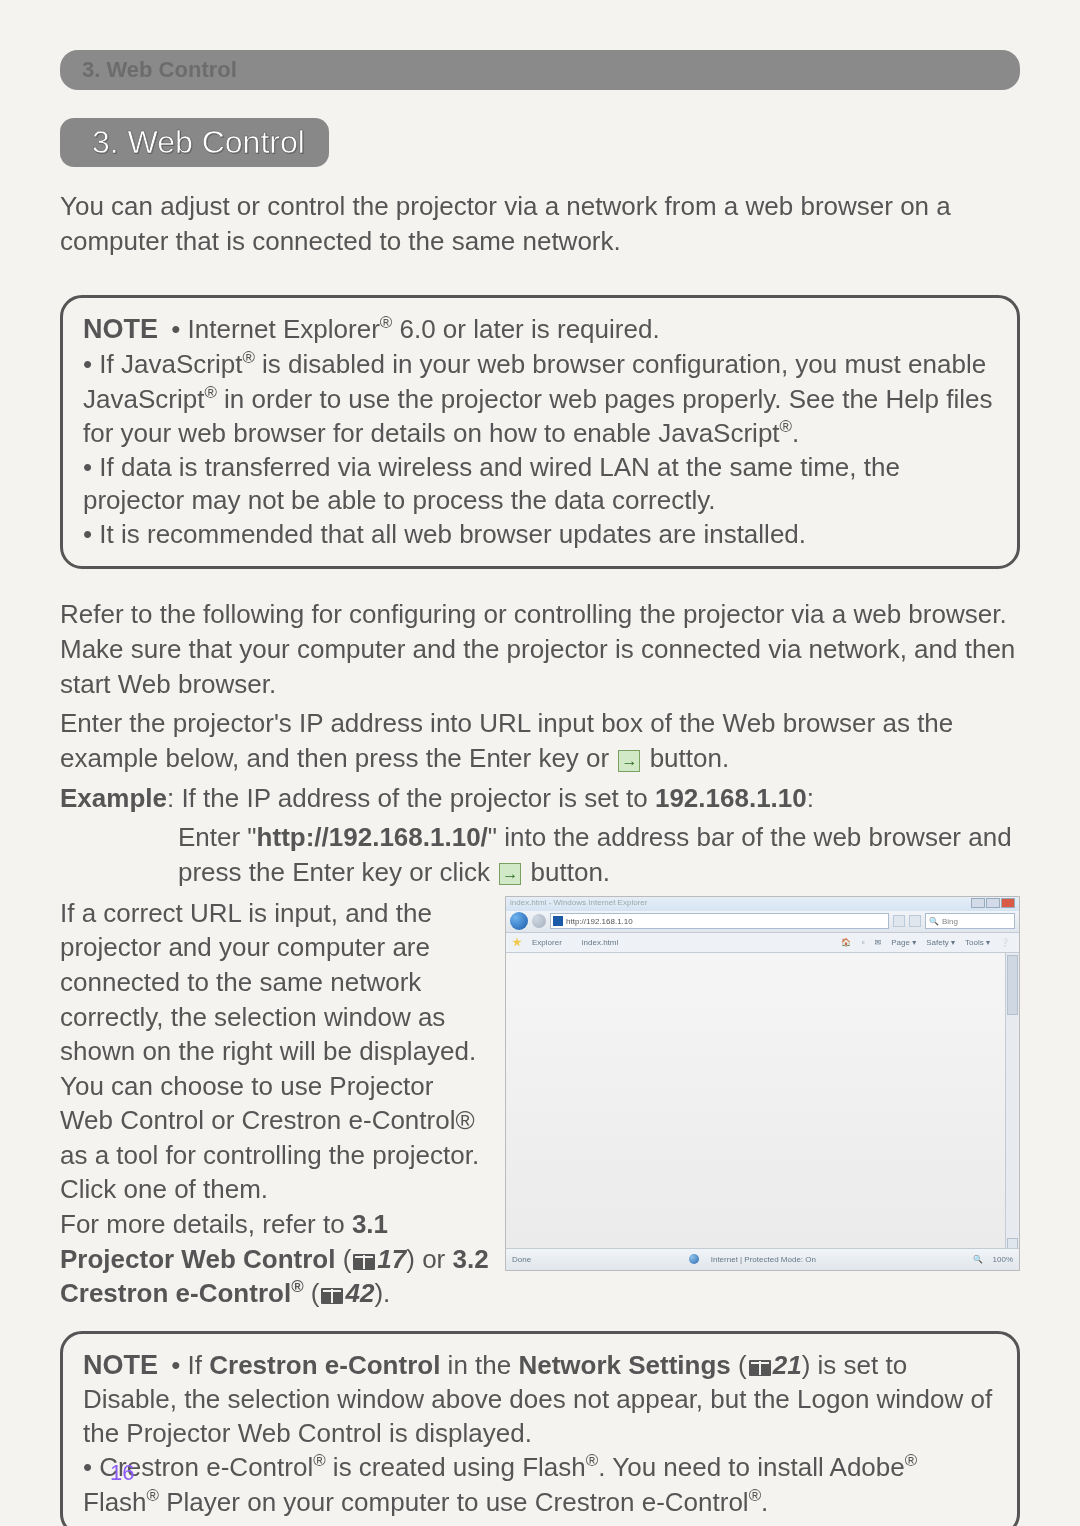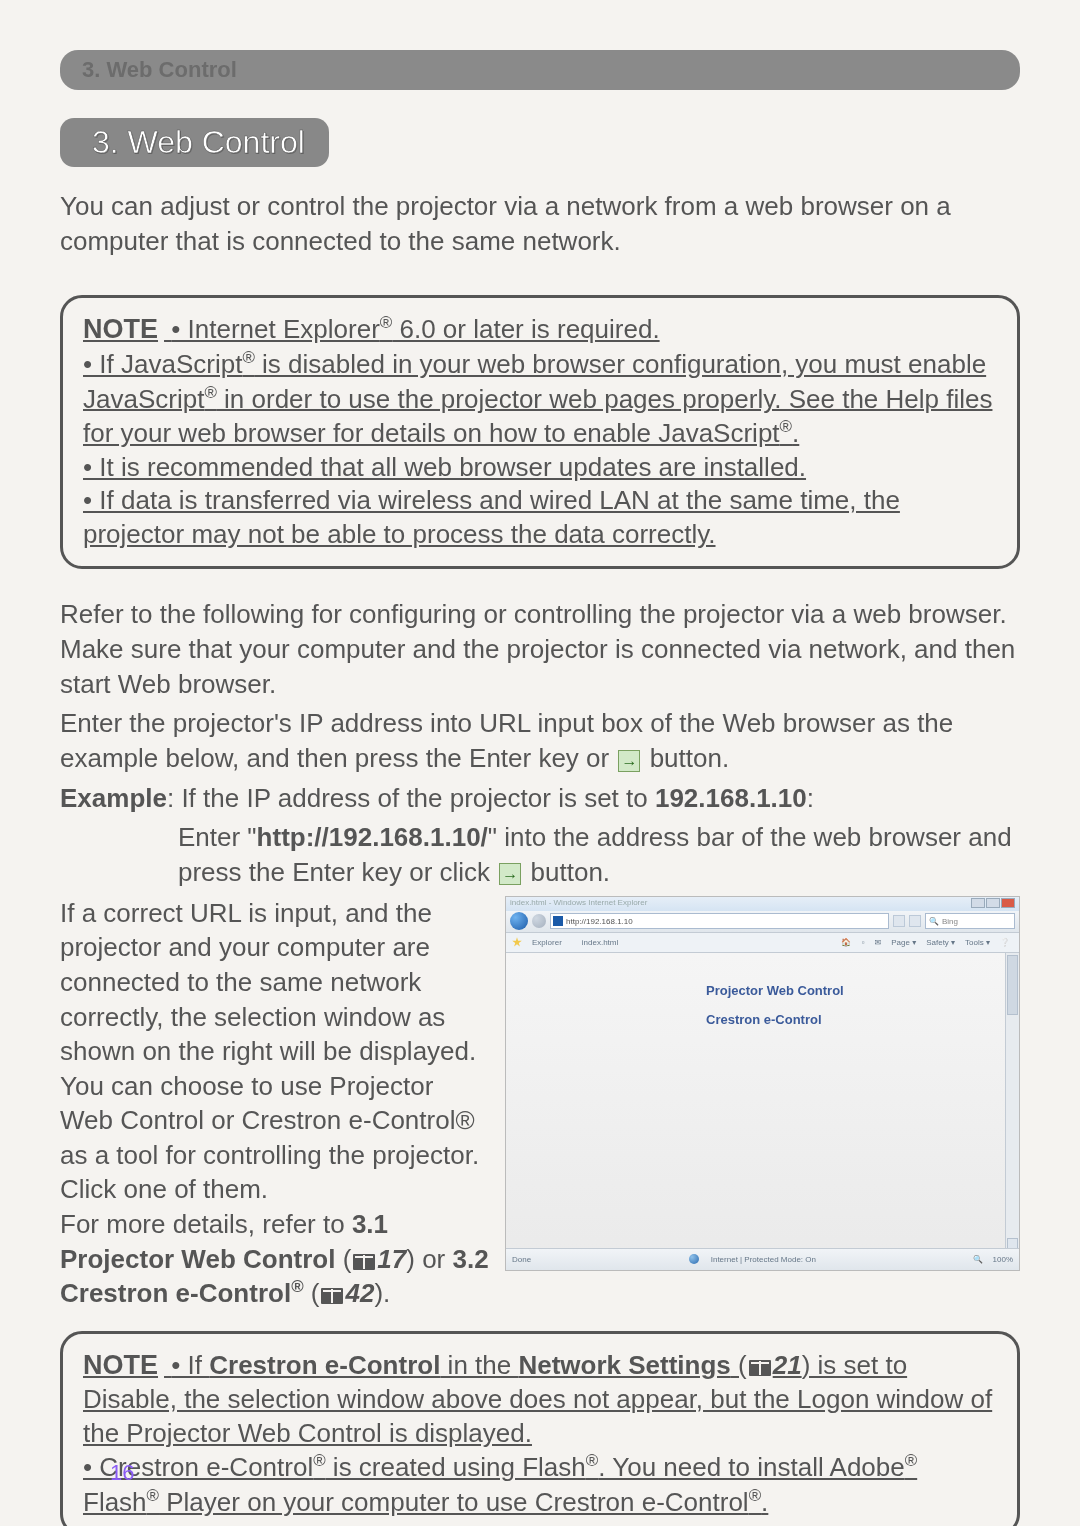--- a/index.html
+++ b/index.html
@@ -49,21 +49,20 @@
   .note-box .note-label {
     font-weight: 900;
     font-size: 27px;
     color: #555;
     margin-right: 6px;
   }
   .note-box p, .note-box span.nl {
     font-size: 26px;
     line-height: 1.3;
     color: #555;
-    text-decoration: underline;
   }
   .sup { font-size: 0.65em; vertical-align: super; }
   .para {
     font-size: 26px;
     line-height: 1.35;
     color: #555;
     margin-bottom: 4px;
   }
   .indent { padding-left: 118px; display: block; }
   .bold { font-weight: bold; }
@@ -248,22 +247,22 @@
 <p class="body-text">You can adjust or control the projector via a network from a web browser on a computer that is connected to the same network.</p>
 
 <div class="note-box">
   <p>
     <span class="note-label">NOTE</span>
     <span>• Internet Explorer</span><span class="sup">®</span><span> 6.0 or later is required.</span>
   </p>
   <p>
     <span>• If JavaScript</span><span class="sup">®</span><span> is disabled in your web browser configuration, you must enable JavaScript</span><span class="sup">®</span><span> in order to use the projector web pages properly. See the Help files for your web browser for details on how to enable JavaScript</span><span class="sup">®</span><span>.</span>
   </p>
+  <p>• If data is transferred via wireless and wired LAN at the same time, the projector may not be able to process the data correctly.</p>
   <p>• It is recommended that all web browser updates are installed.</p>
-  <p>• If data is transferred via wireless and wired LAN at the same time, the projector may not be able to process the data correctly.</p>
 </div>
 
 <p class="para">Refer to the following for configuring or controlling the projector via a web browser. Make sure that your computer and the projector is connected via network, and then start Web browser.</p>
 <p class="para">
   <span>Enter the projector's IP address into URL input box of the Web browser as the example below, and then press the Enter key or </span><span class="arrow-btn">→</span><span> button.</span>
 </p>
 <p class="para">
   <span class="bold">Example</span><span>: If the IP address of the projector is set to </span><span class="bold">192.168.1.10</span><span>:</span>
 </p>
 <span class="para indent">
@@ -308,24 +307,20 @@
       <span class="ie-menu-right">
         <span class="mi">🏠</span>
         <span class="mi">▫</span>
         <span class="mi">✉</span>
         <span class="mi">Page ▾</span>
         <span class="mi">Safety ▾</span>
         <span class="mi">Tools ▾</span>
         <span class="mi">❔</span>
       </span>
     </div>
-    <div class="ie-content">
-      <span class="link">Projector Web Control</span>
-      <span class="link">Crestron e-Control</span>
-    </div>
     <div class="scroll-v">
       <div class="thumb"></div>
       <div class="arrow-down"></div>
     </div>
     <div class="ie-status">
       <span>Done</span>
       <span class="seg">
         <span class="globe"></span>
         <span>Internet | Protected Mode: On</span>
       </span>

